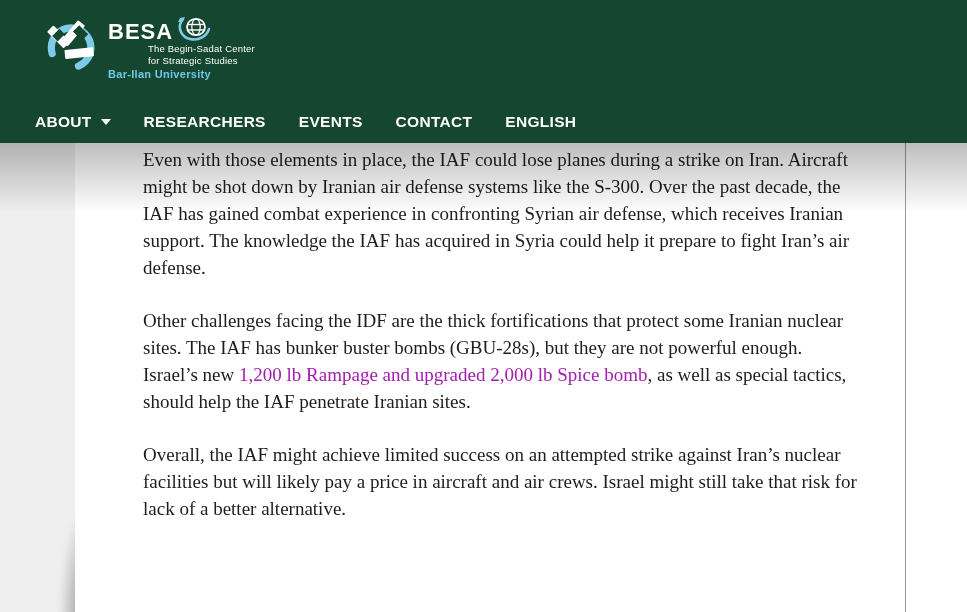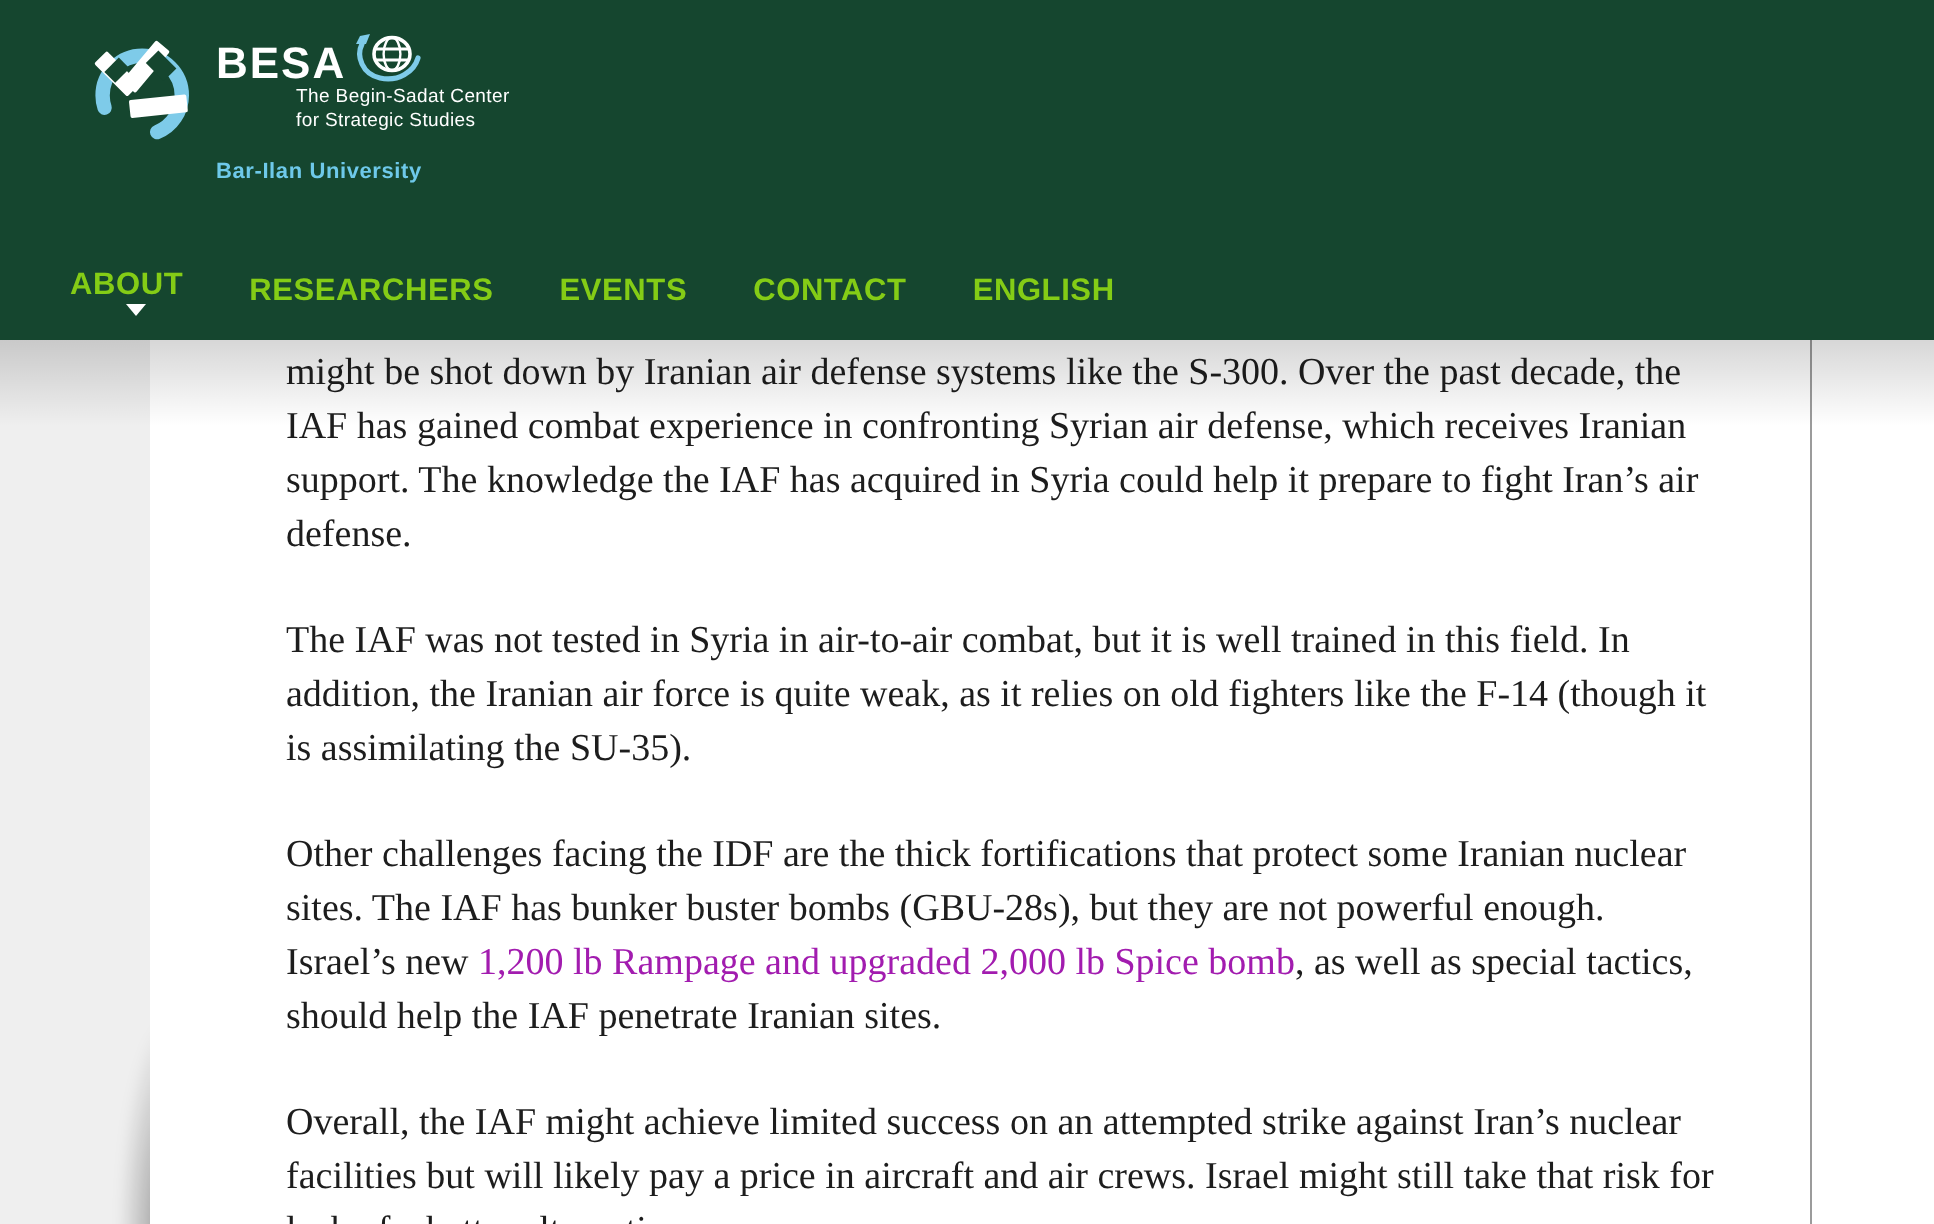--- a/index.html
+++ b/index.html
@@ -8,21 +8,21 @@
     position: relative;
     width: 967px; height: 612px;
     overflow: hidden;
     background: #efefef;
     font-family: "Liberation Sans", sans-serif;
   }
 
   
   .site-header {
     position: absolute; top: 0; left: 0; right: 0;
-    height: 170px;
+    height: 143px;
     background: #15462f;
     z-index: 3;
   }
   .brand {
     position: absolute; left: 45px; top: 16px;
     display: flex; align-items: flex-start;
     cursor: pointer;
   }
   .brand-mark { width: 54px; height: 58px; display: block; }
   .brand-text { margin-left: 9px; padding-top: 6px; }
@@ -32,34 +32,33 @@
     letter-spacing: 1px; line-height: 20px;
     font-family: "Liberation Sans", sans-serif;
   }
   .brand-globe { width: 36px; height: 27px; margin-left: 4px; margin-top: -6px; }
   .brand-line {
     color: #ffffff; font-size: 9.5px; line-height: 11.5px; letter-spacing: 0.2px; margin-left: 40px;
   }
   .brand-line:first-of-type { margin-top: 3px; }
   .brand-university {
     color: #6ec9ea; font-size: 11px; font-weight: bold;
-    letter-spacing: 0.3px; margin-top: 14px;
+    letter-spacing: 0.3px; margin-top: 2px;
   }
 
   
   .main-nav {
     position: absolute; left: 35px; bottom: 12px; right: 10px;
     display: flex; align-items: center; gap: 33px;
   }
   .nav-item {
     display: flex; align-items: center;
-    color: #84cc16; font-weight: bold; font-size: 15.5px;
+    color: #ffffff; font-weight: bold; font-size: 15.5px;
     letter-spacing: 0.3px; white-space: nowrap; cursor: pointer;
     font-family: "Liberation Sans", sans-serif;
-    flex-direction: column;
   }
   .caret {
     display: inline-block; width: 0; height: 0; margin-left: 9px;
     border-left: 5.5px solid transparent;
     border-right: 5.5px solid transparent;
     border-top: 6.5px solid #ffffff;
   }
 
   
   .main-area {
@@ -160,20 +159,19 @@
 
   <div class="main-area">
     <div class="curl-shadow"></div>
 
     <div class="content-card">
       <div class="top-fade"></div>
       <div class="vertical-divider"></div>
 
       <article class="article-body">
         <p>Even with those elements in place, the IAF could lose planes during a strike on Iran. Aircraft might be shot down by Iranian air defense systems like the S-300. Over the past decade, the IAF has gained combat experience in confronting Syrian air defense, which receives Iranian support. The knowledge the IAF has acquired in Syria could help it prepare to fight Iran’s air defense.</p>
-        <p>The IAF was not tested in Syria in air-to-air combat, but it is well trained in this field. In addition, the Iranian air force is quite weak, as it relies on old fighters like the F-14 (though it is assimilating the SU-35).</p>
         <p><span>Other challenges facing the IDF are the thick fortifications that protect some Iranian nuclear sites. The IAF has bunker buster bombs (GBU-28s), but they are not powerful enough. Israel’s new </span><a class="inline-link">1,200 lb Rampage and upgraded 2,000 lb Spice bomb</a><span>, as well as special tactics, should help the IAF penetrate Iranian sites.</span></p>
         <p>Overall, the IAF might achieve limited success on an attempted strike against Iran’s nuclear facilities but will likely pay a price in aircraft and air crews. Israel might still take that risk for lack of a better alternative.</p>
       </article>
     </div>
   </div>
 
 </div>
 
 </body></html>

